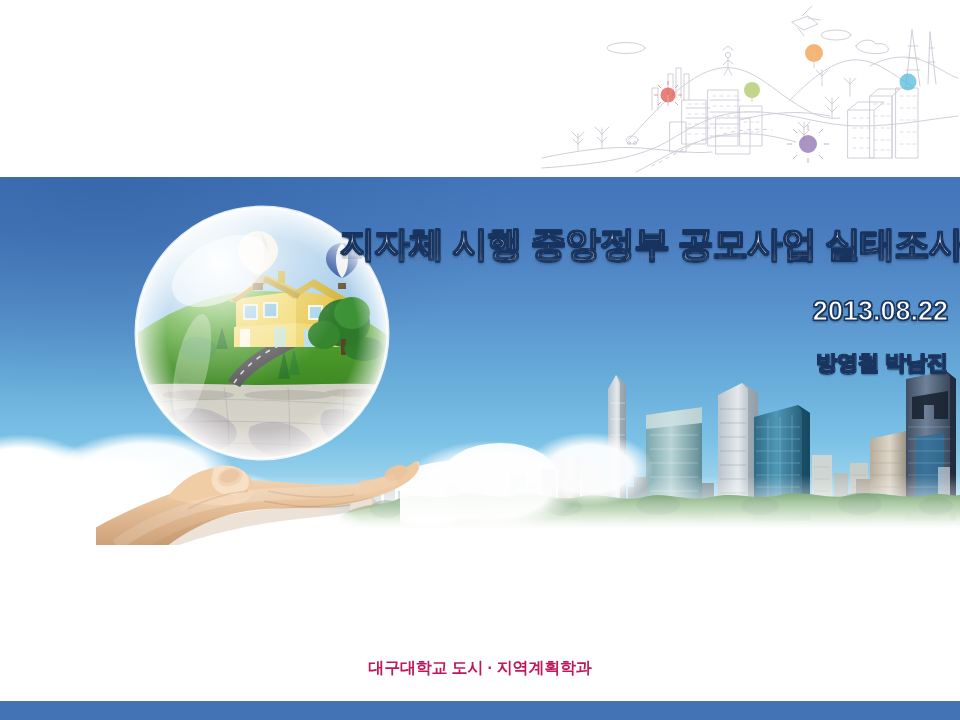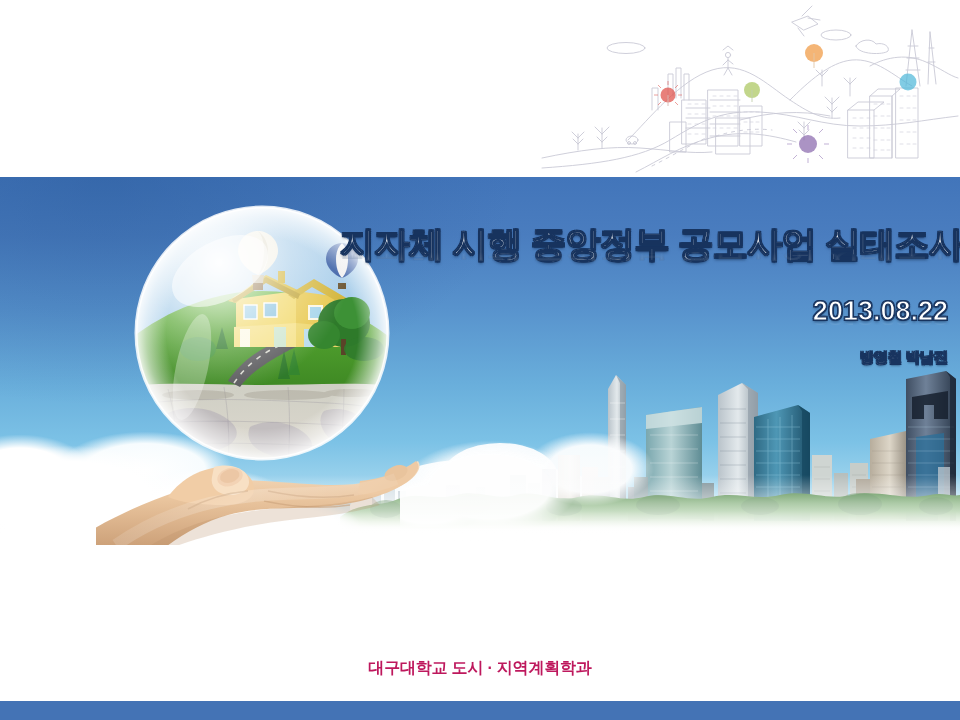--- a/index.html
+++ b/index.html
@@ -137,21 +137,21 @@
     font-size: 27px; font-weight: bold;
     color: rgba(255,255,255,.33);
     white-space: nowrap;
     transform: scaleY(-0.5); transform-origin: top center;
     height: 13px; overflow: hidden; margin-top: 1px;
     -webkit-mask-image: linear-gradient(to top, rgba(0,0,0,0) 6%, rgba(0,0,0,.5) 95%);
             mask-image: linear-gradient(to top, rgba(0,0,0,0) 6%, rgba(0,0,0,.5) 95%);
   }
   .subtitle-authors {
     margin-top: 8px;
-    font-size: 14px;
+    font-size: 21px;
     font-weight: bold;
     color: #ffffff;
     white-space: nowrap;
     -webkit-text-stroke: 1px #18345f;
     text-shadow: 1px 1px 0 #18345f, -1px 1px 0 #18345f, 1px -1px 0 #18345f, -1px -1px 0 #18345f, 0 2px 2px rgba(10,30,60,.45);
   }
 
   
   #body-area {
     position: absolute;

